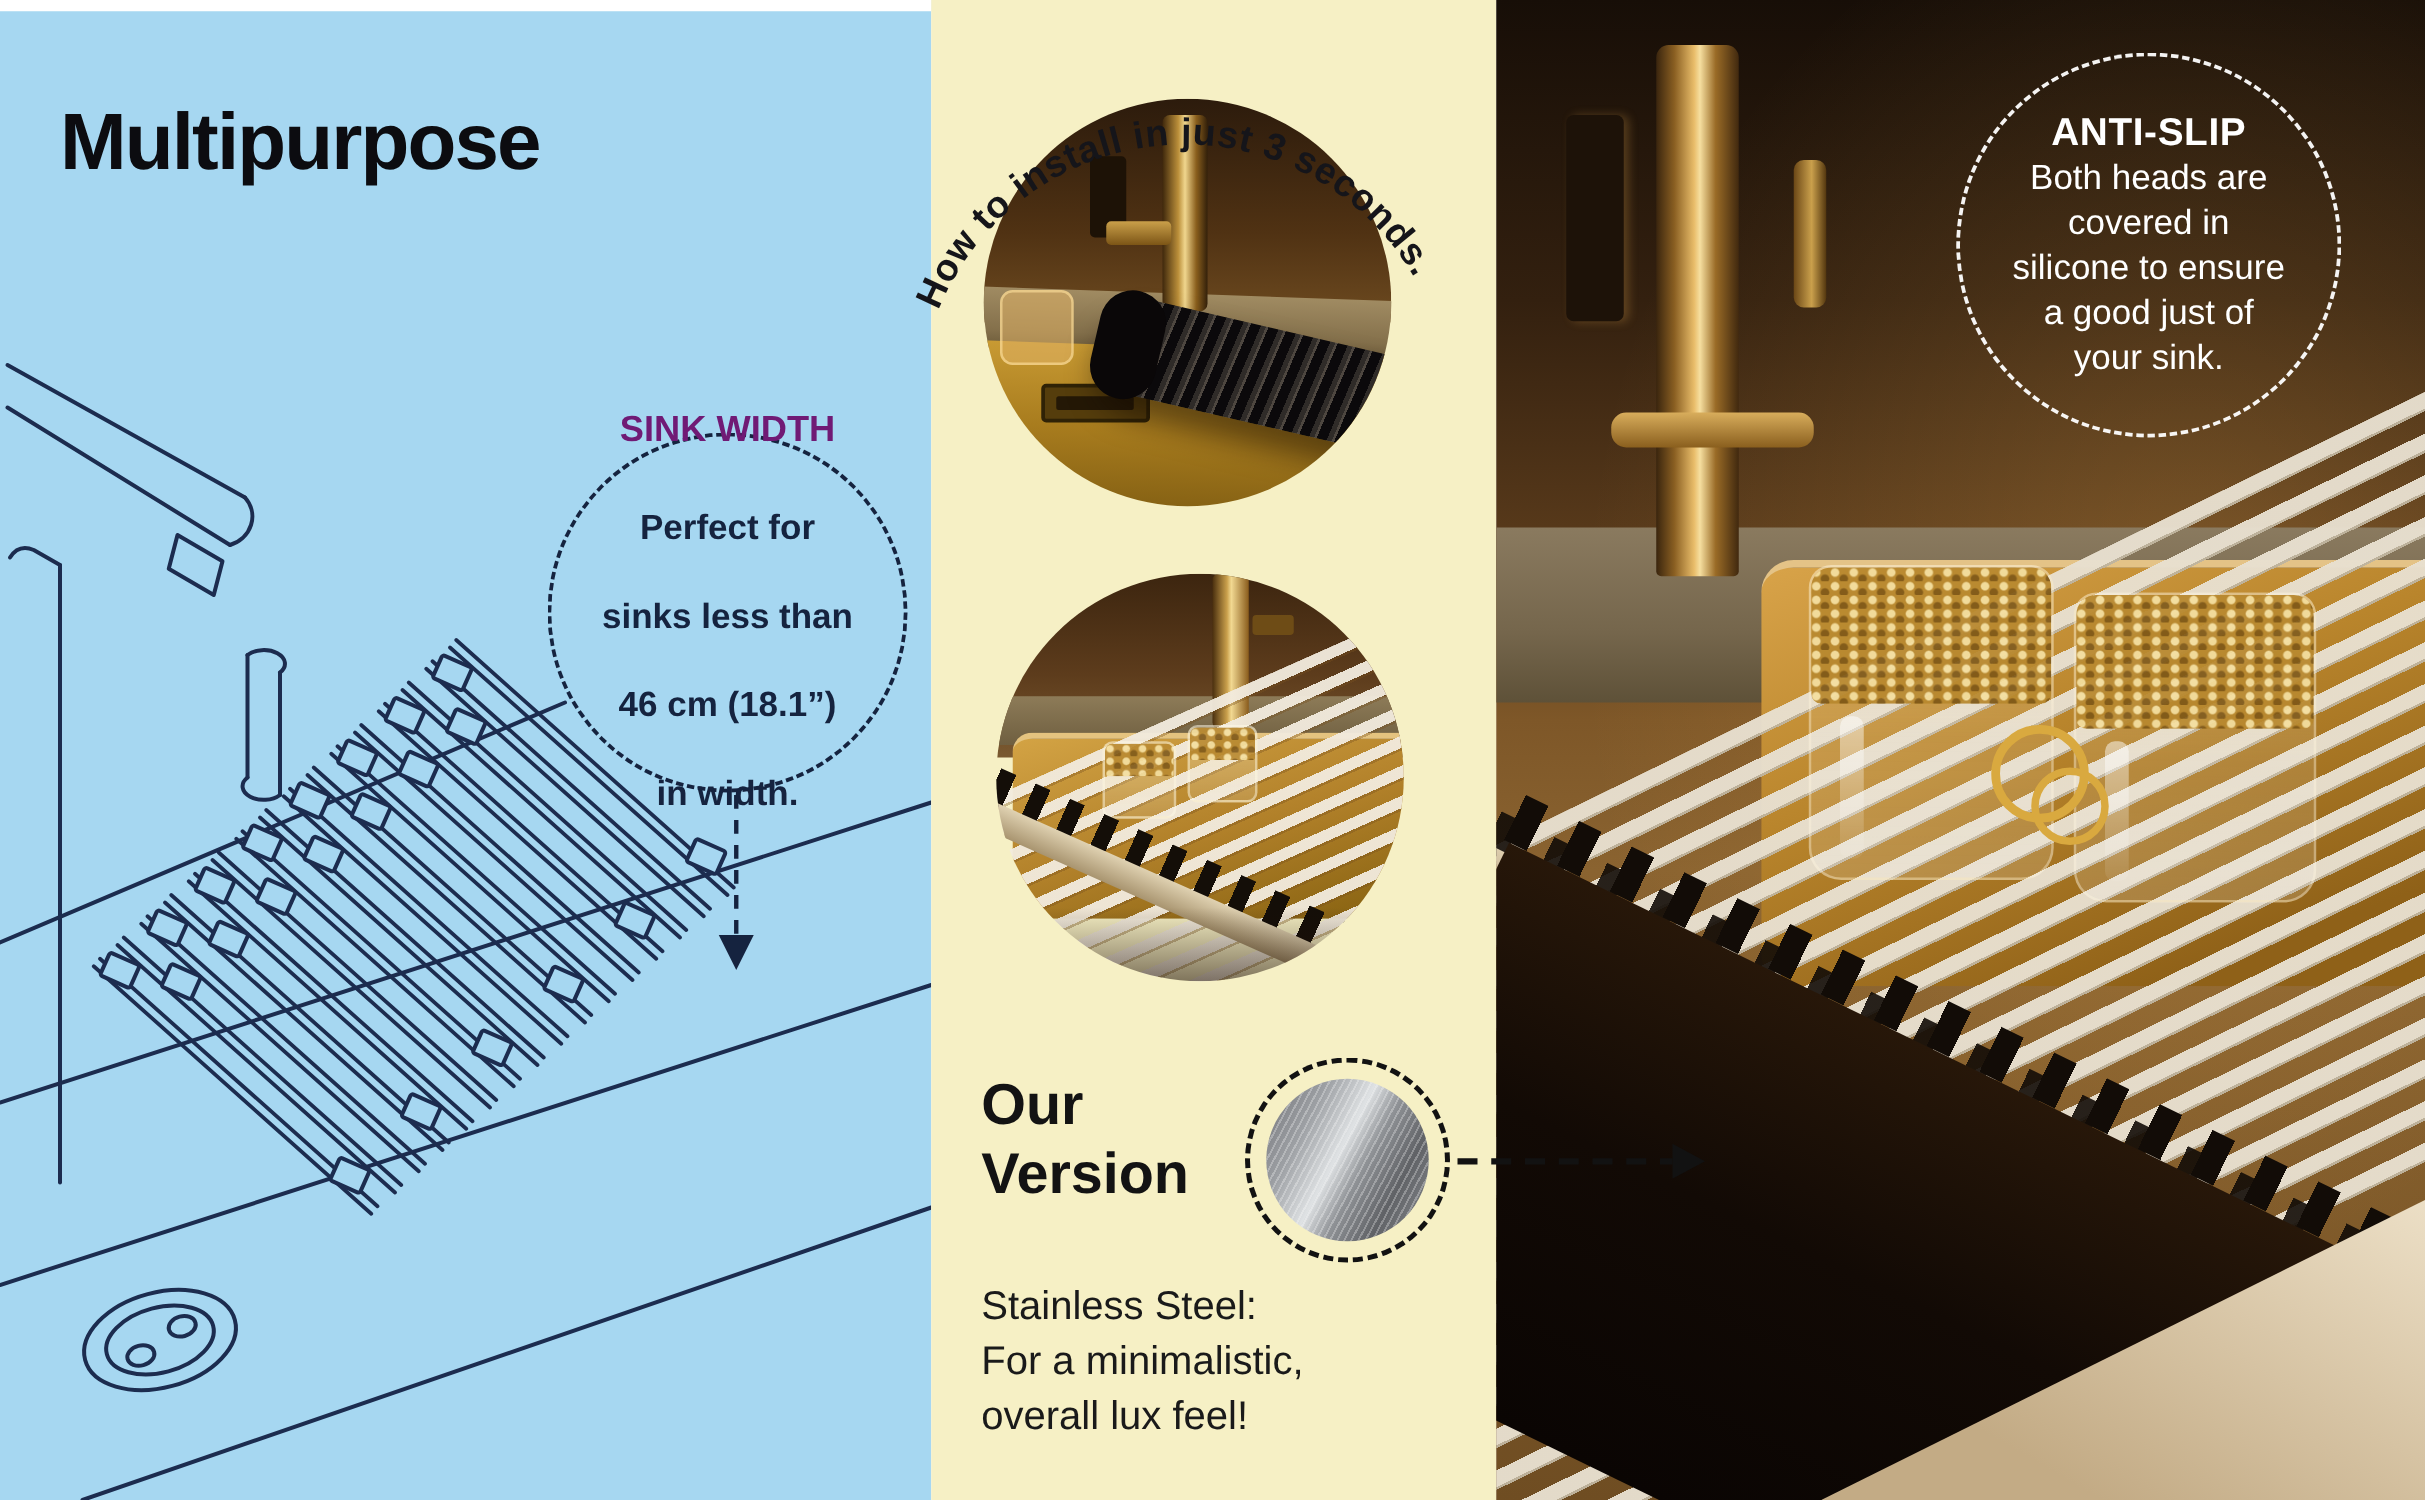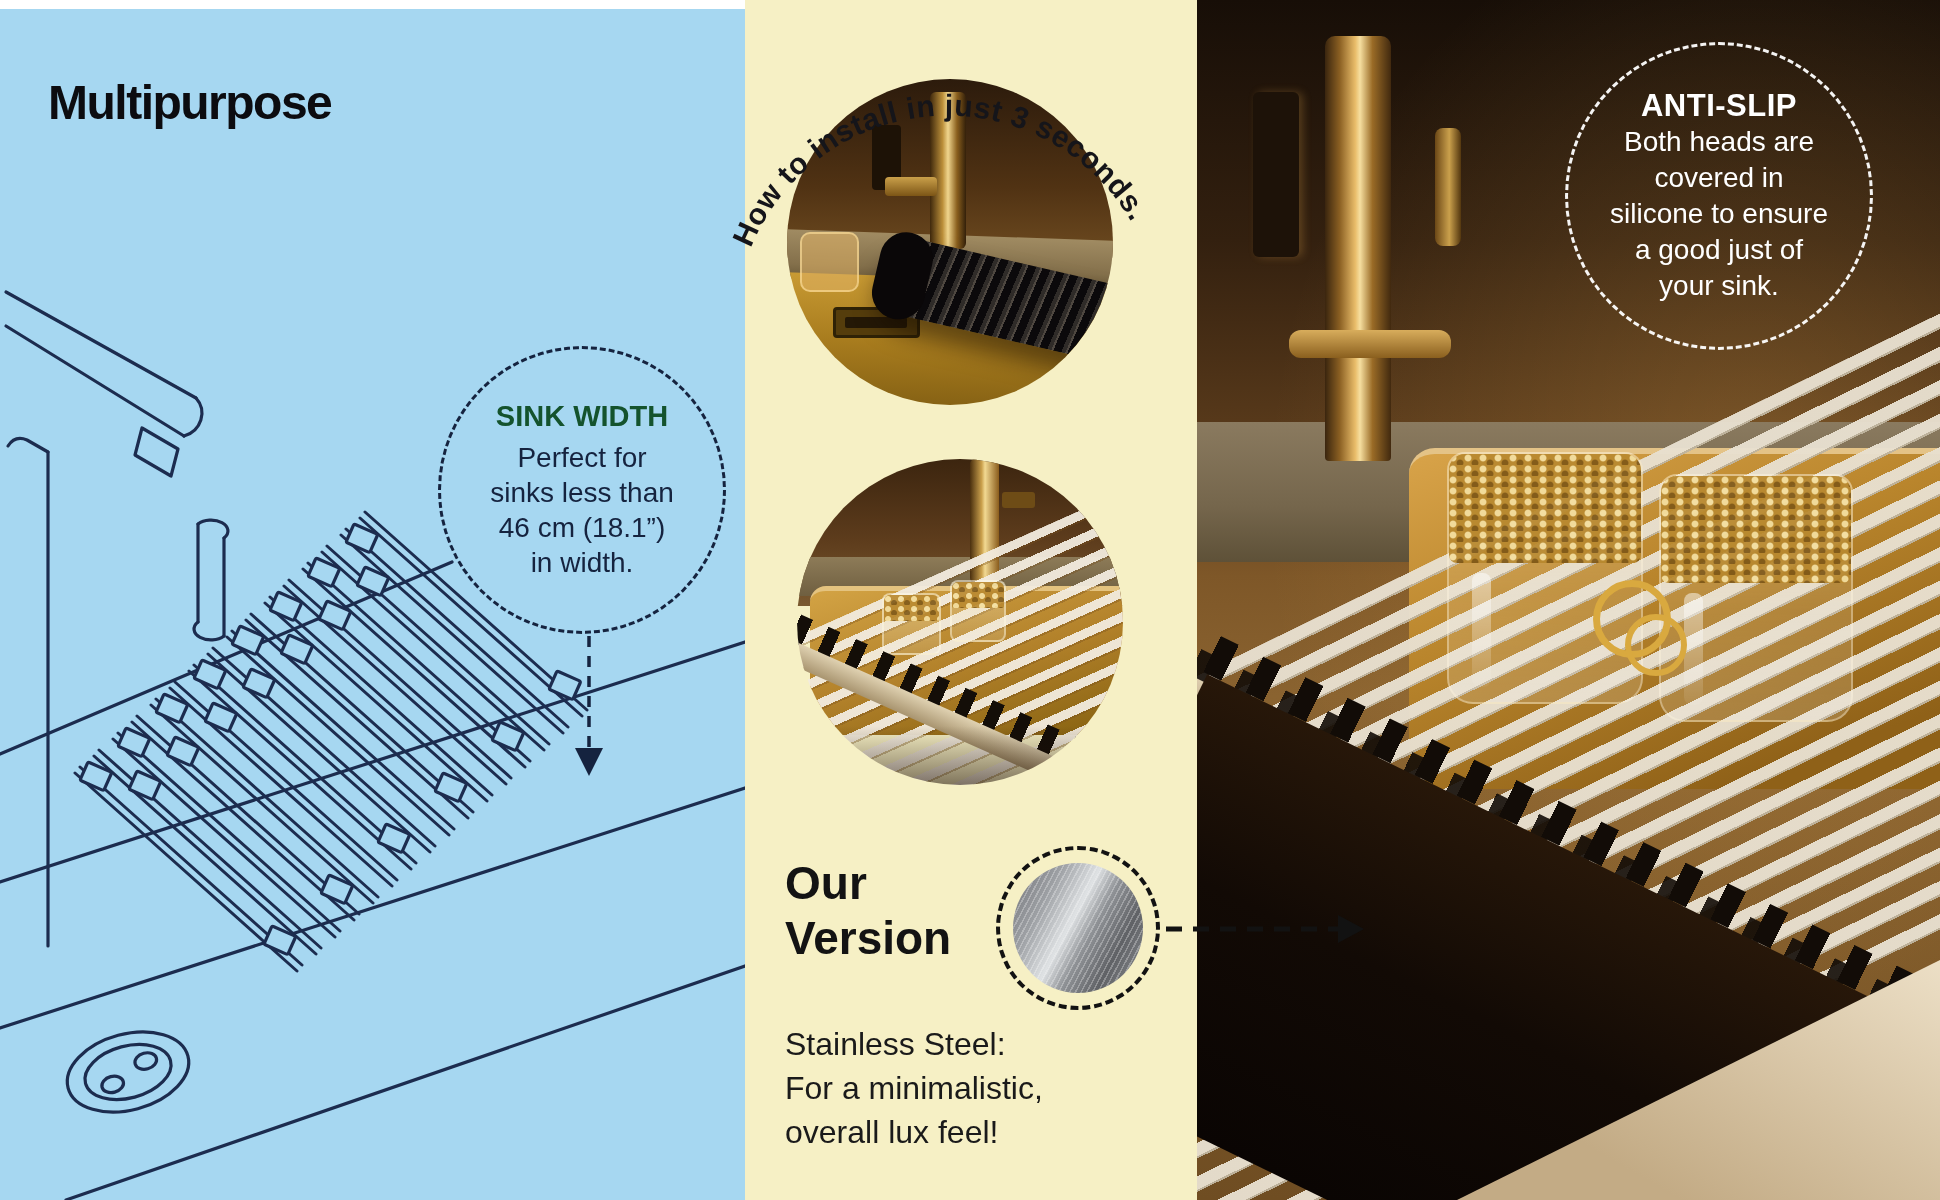--- a/index.html
+++ b/index.html
@@ -8,28 +8,28 @@
 
   
   .panel{position:absolute;top:0;height:1200px;overflow:hidden;}
   .panel-left{left:0;width:745px;background:#a6d7f1;}
   .panel-mid{left:745px;width:452px;background:#f6f0c5;}
   .panel-right{left:1197px;width:743px;
     background:linear-gradient(180deg,#170e07 0%,#33200f 20%,#5d3d1c 38%,#7e5728 48%,#8a6330 58%,#6f4d22 100%);}
   .top-strip{position:absolute;left:0;top:0;width:745px;height:9px;background:#ffffff;}
 
   
-  .title{position:absolute;left:48px;top:26px;font-size:48px;font-weight:800;
+  .title{position:absolute;left:48px;top:26px;font-size:64px;font-weight:800;
          color:#0c0c10;line-height:89px;letter-spacing:-1.5px;white-space:nowrap;}
   .line-art{position:absolute;left:0;top:0;width:745px;height:1200px;}
   .callout{position:absolute;border-radius:50%;display:flex;flex-direction:column;
            align-items:center;justify-content:center;text-align:center;box-sizing:border-box;}
   .callout-sw{left:438px;top:346px;width:288px;height:288px;border:3.5px dashed #15233f;color:#15233f;}
-  .callout-sw .c-title{font-size:29px;font-weight:800;color:#14532d;margin-bottom:7px;}
-  .callout-sw .c-line{font-size:28px;line-height:35px;font-weight:400;}
+  .callout-sw .c-title{font-size:29px;font-weight:800;color:#701a75;margin-bottom:7px;}
+  .callout-sw .c-line{font-size:28px;line-height:35px;font-weight:700;margin-top:36px;}
 
   
   .photo-circle{position:absolute;border-radius:50%;overflow:hidden;}
   .p1{left:787px;top:79px;width:326px;height:326px;}
   .p2{left:797px;top:459px;width:326px;height:326px;}
   .photo-circle>div{position:absolute;}
 
   .p1 .wall{left:0;top:0;width:100%;height:55%;
     background:linear-gradient(180deg,#2c1b0c,#503213 60%,#6e4b20 100%);}
   .p1 .counter{left:-6%;top:48%;width:112%;height:15%;transform:rotate(2deg);

